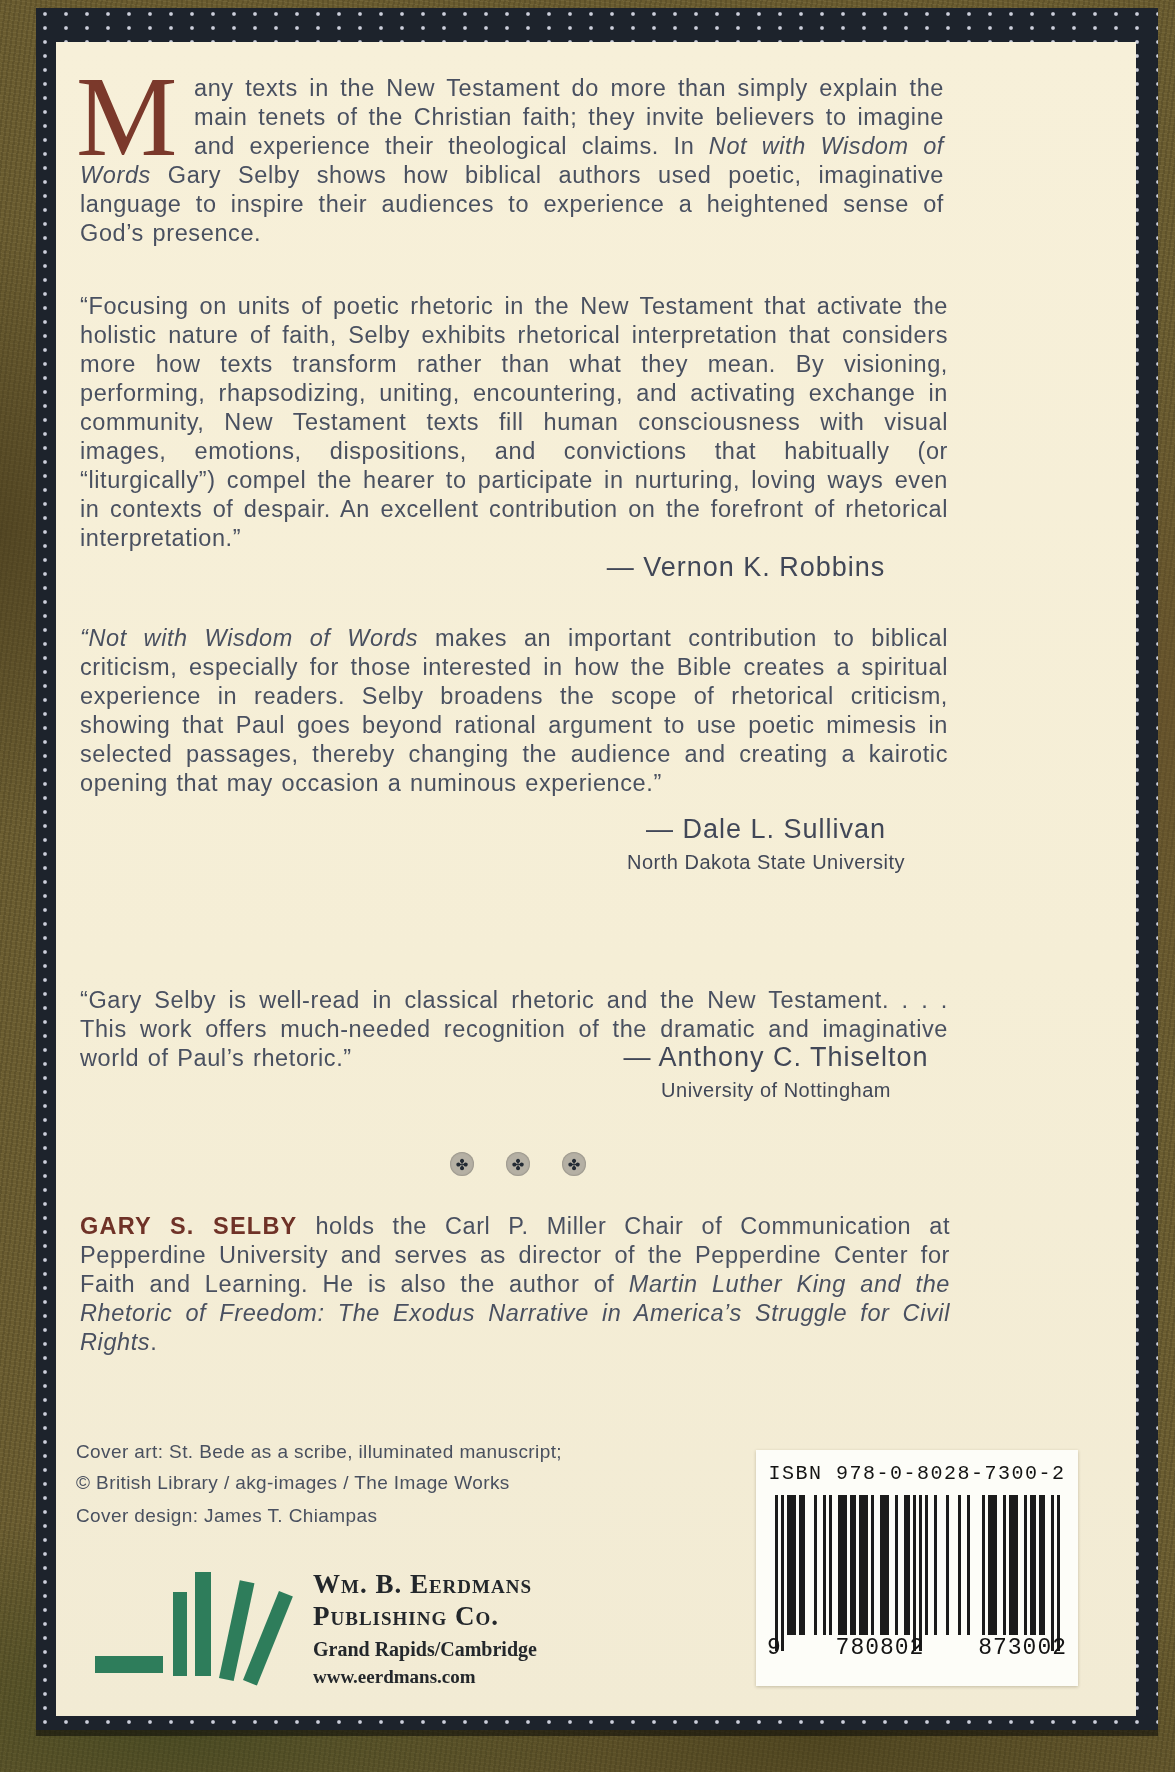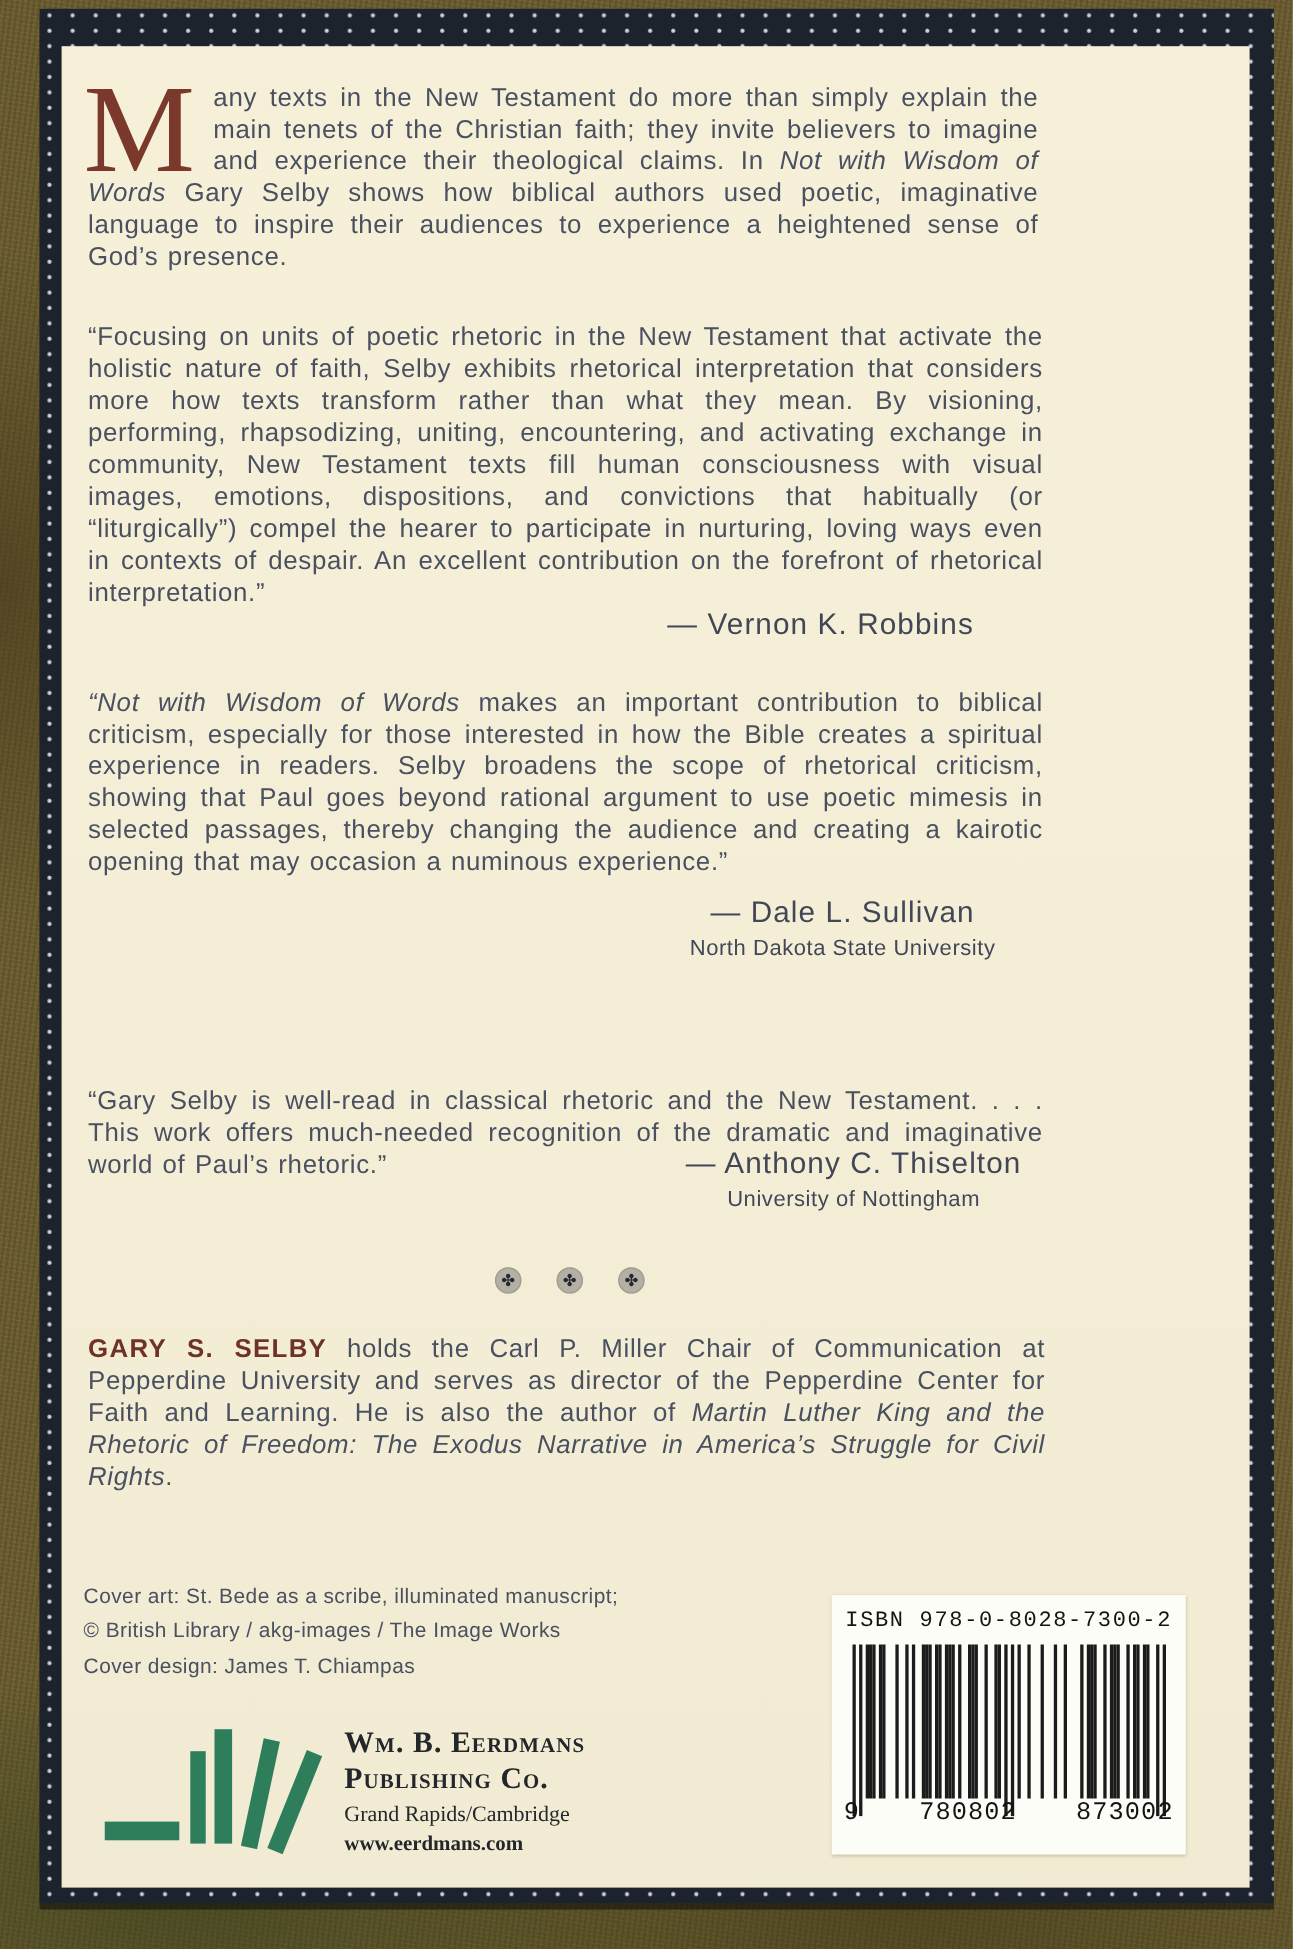--- a/index.html
+++ b/index.html
@@ -90,21 +90,21 @@
   .bc-bars .bar.guard{height:156px;}
   .bc-digits{display:flex;justify-content:space-between;width:300px;margin:-18px auto 0;font-size:23px;letter-spacing:1px;}
   .bc-digits span{background:transparent;}
 
   
   .publisher{position:absolute;left:39px;top:1516px;display:flex;align-items:flex-start;}
   .pub-logo{margin-top:6px;}
   .pub-logo rect{fill:#2e7d5b;}
   .pub-text{margin-left:18px;margin-top:10px;color:#23272b;font-family:"Liberation Serif", serif;}
   .pub-name{font-variant:small-caps;font-weight:bold;font-size:27px;line-height:32px;letter-spacing:1px;}
-  .pub-loc{font-weight:normal;font-size:20px;line-height:30px;margin-top:2px;}
+  .pub-loc{font-weight:bold;font-size:20px;line-height:30px;margin-top:2px;}
   .pub-web{font-weight:bold;font-size:19px;line-height:26px;}
 </style>
 </head>
 <body>
 
 <div class="cover-outer">
   <div class="page-border">
     <div class="page">
 
       <section class="intro body-text">

